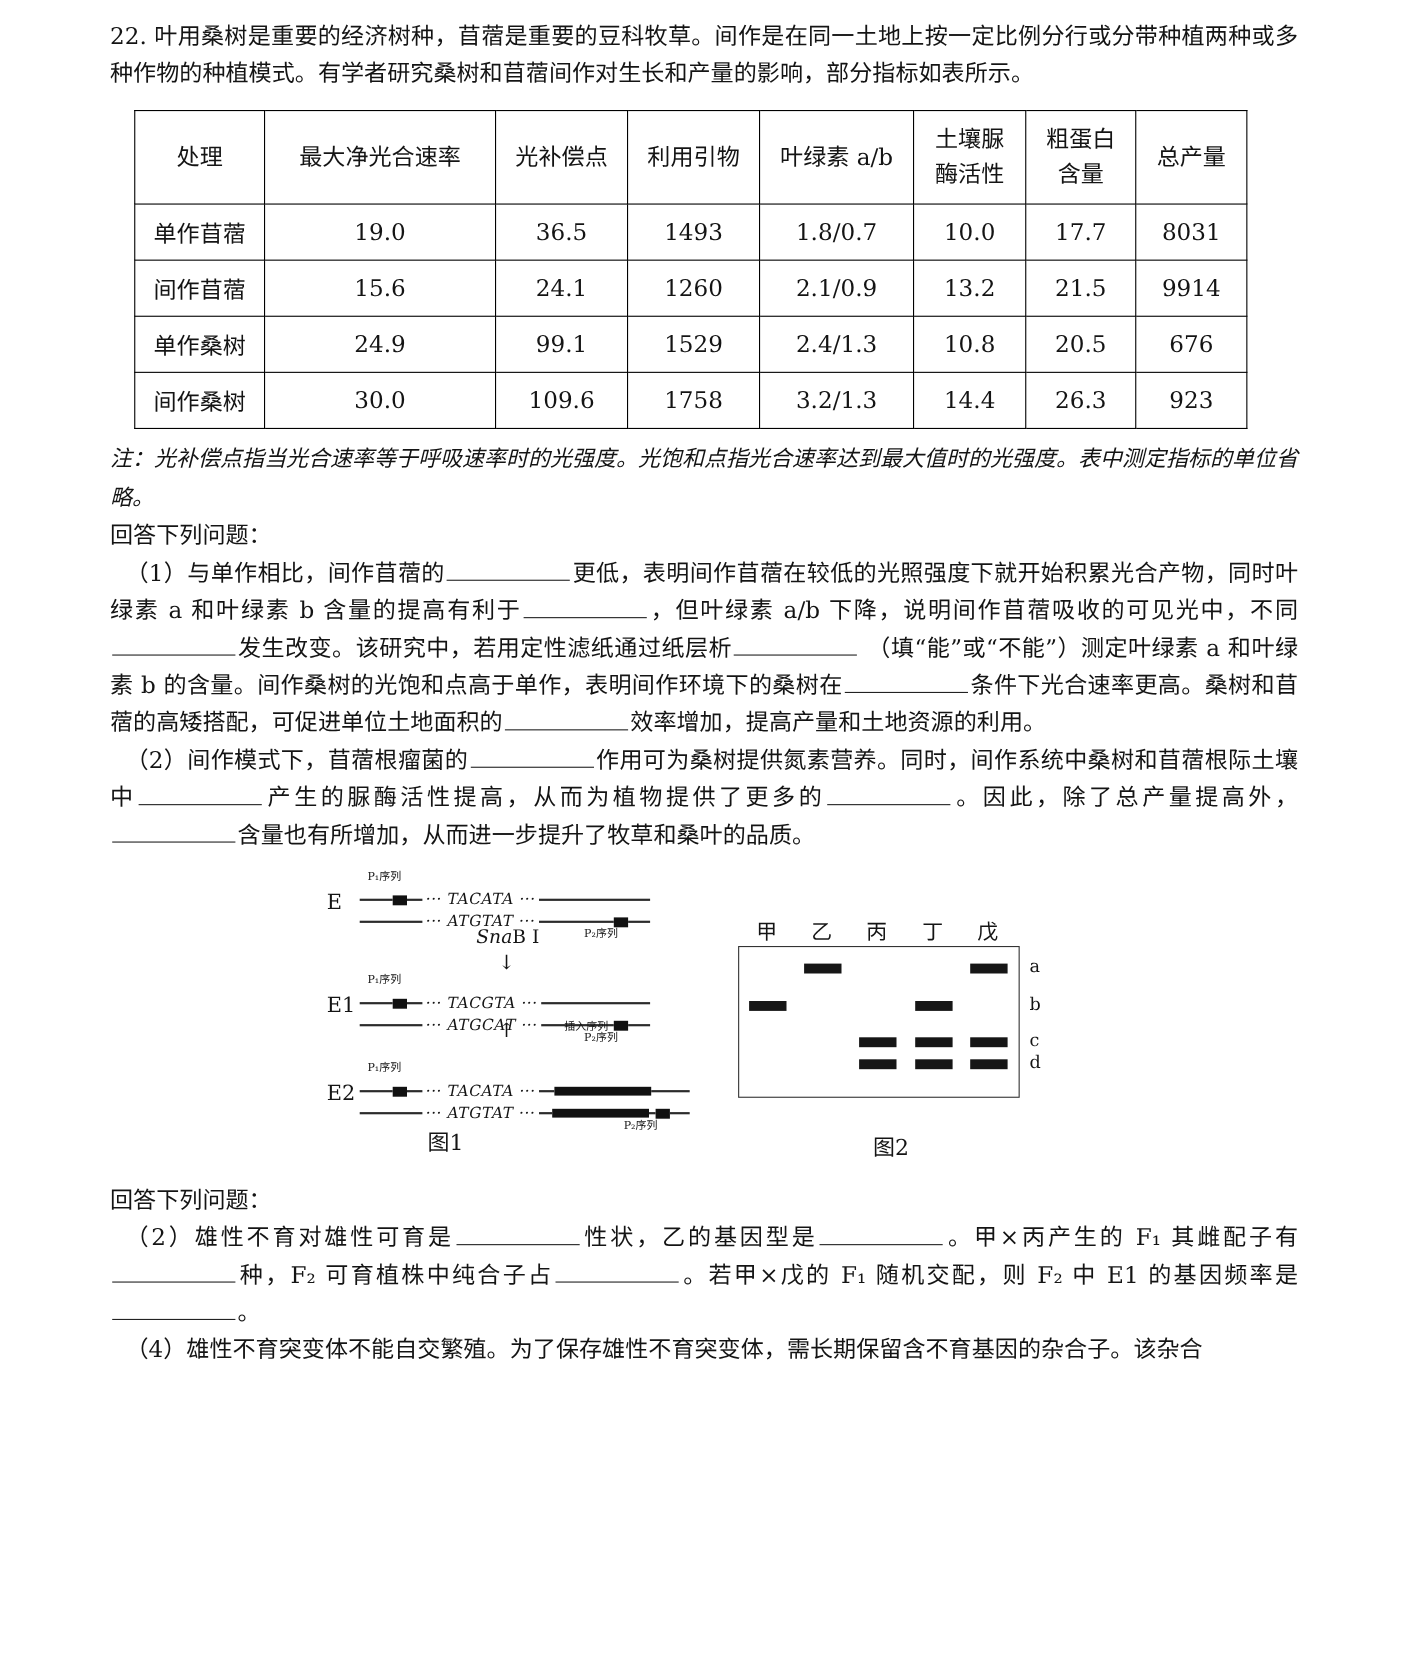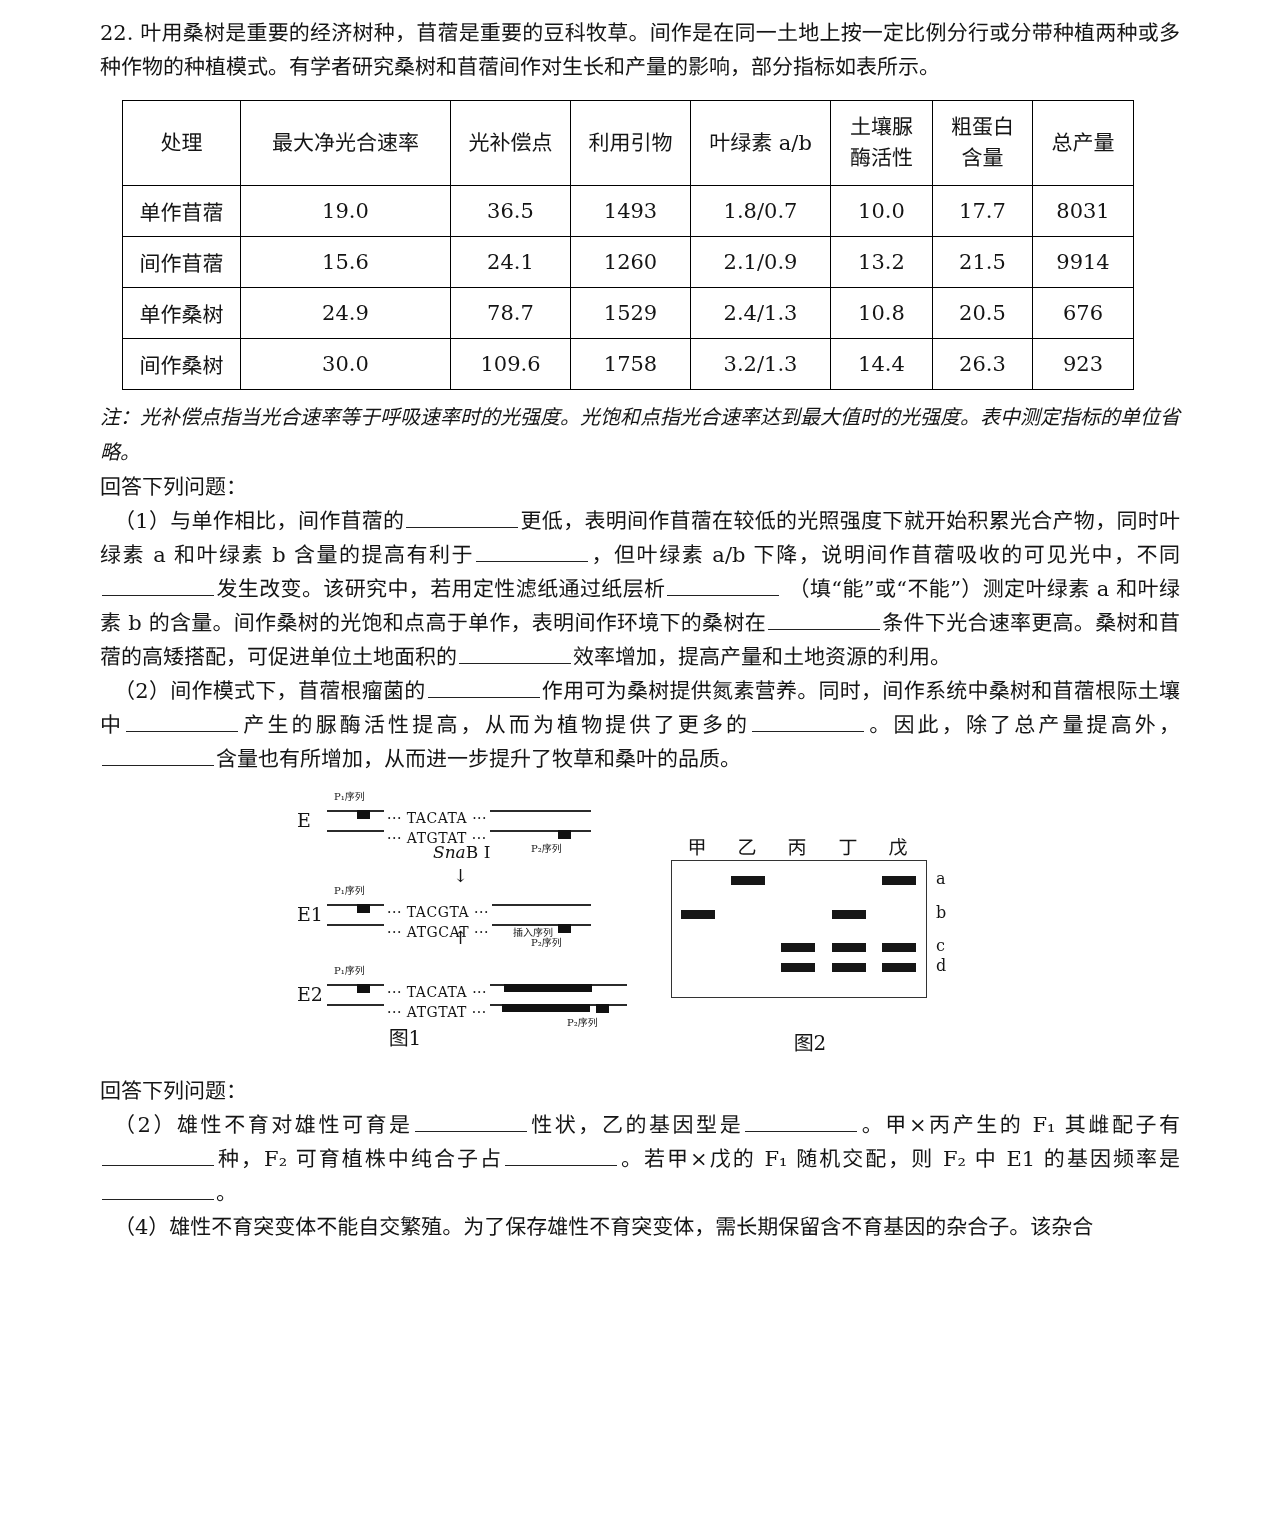--- a/index.html
+++ b/index.html
@@ -28,21 +28,21 @@
   .data-table thead th { height:85px; white-space:pre-line; line-height:31px; }
   .data-table tbody td { height:51px; }
   col.c1{width:118px} col.c2{width:210px} col.c3{width:120px} col.c4{width:120px}
   col.c5{width:140px} col.c6{width:102px} col.c7{width:100px} col.c8{width:101px}
   .note { font-style:italic; font-size:20px; line-height:35px; margin-top:2px; }
   
   .figures { position:relative; height:292px; margin-top:6px; }
   .fig1 { position:absolute; left:185px; top:0; width:360px; height:280px; }
   .gene { position:absolute; left:0; width:350px; height:60px; }
   .glabel { position:absolute; left:12px; top:17px; font-size:19px; }
-  .strand { position:absolute; left:42px; width:264px; display:flex; align-items:flex-start; }
+  .strand { position:absolute; left:42px; width:264px; display:flex; align-items:center;font-style:italic; }
   .strand.w300 { width:300px; }
   .ln { display:inline-block; height:2px; background:#2b2b2b; }
   .ln.fill { flex:1; }
   .pbox { display:inline-block; width:13px; height:9px; background:#111; flex:none; }
   .ibar { display:inline-block; width:88px; height:8px; background:#111; flex:none; }
   .seq { font-size:14px; white-space:nowrap; padding:0 3px; letter-spacing:.5px; flex:none; }
   .plabel { position:absolute; font-size:10px; white-space:nowrap; }
   .snab { position:absolute; font-size:17px; white-space:nowrap; }
   .snab i { font-style:italic; }
   .arrow { position:absolute; font-size:18px; line-height:20px; }
@@ -102,21 +102,21 @@
           <td>24.1</td>
           <td>1260</td>
           <td>2.1/0.9</td>
           <td>13.2</td>
           <td>21.5</td>
           <td>9914</td>
         </tr>
         <tr>
           <td>单作桑树</td>
           <td>24.9</td>
-          <td>78.7</td>
+          <td>99.1</td>
           <td>1529</td>
           <td>2.4/1.3</td>
           <td>10.8</td>
           <td>20.5</td>
           <td>676</td>
         </tr>
         <tr>
           <td>间作桑树</td>
           <td>30.0</td>
           <td>109.6</td>

